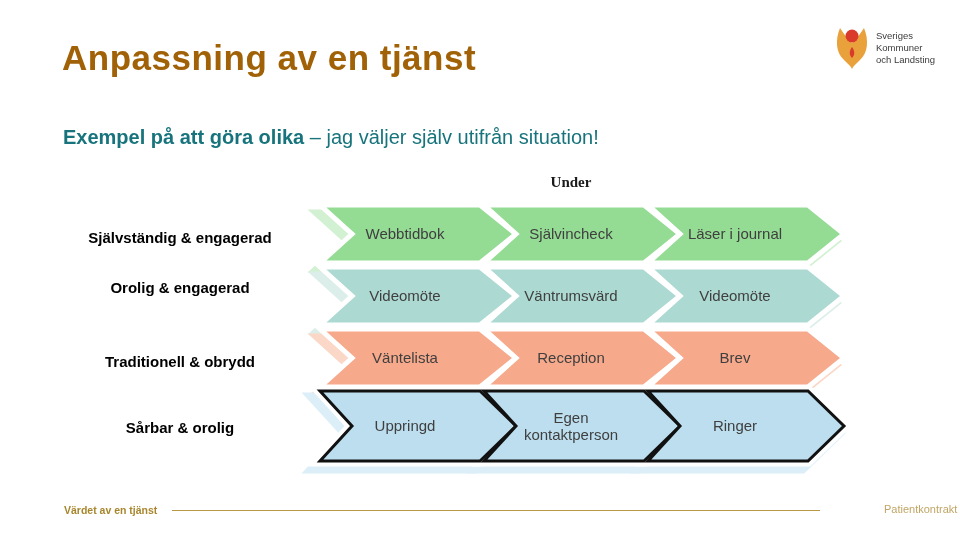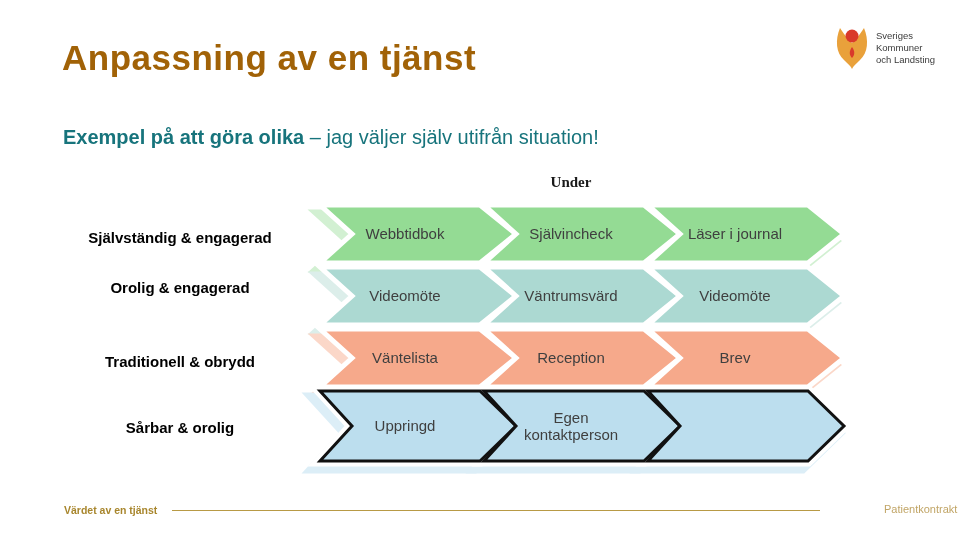--- a/index.html
+++ b/index.html
@@ -128,19 +128,20 @@
     <svg width="544" height="76" viewBox="0 0 544 76">
       <polygon class="under" points="4,3 164,3 200,38 164,73 4,73 36,38"></polygon>
       <polygon class="under" points="168,3 328,3 364,38 328,73 168,73 200,38"></polygon>
       <polygon class="under" points="332,3 492,3 528,38 492,73 332,73 364,38"></polygon>
       <polygon class="over" points="4,3 164,3 200,38 164,73 4,73 36,38" fill="#BCDEEE"></polygon>
       <polygon class="over" points="168,3 328,3 364,38 328,73 168,73 200,38" fill="#BCDEEE"></polygon>
       <polygon class="over" points="332,3 492,3 528,38 492,73 332,73 364,38" fill="#BCDEEE"></polygon>
     </svg>
     <div class="cell-label cl1">Uppringd</div>
     <div class="cell-label cl2">Egen kontaktperson</div>
+    <div class="cell-label cl3">Ringer</div>
   </div>
 
   <div class="footer-left">Värdet av en tjänst</div>
   <div class="footer-line"></div>
   <div class="footer-right">Patientkontrakt</div>
 
 </div>
 
 </body></html>

